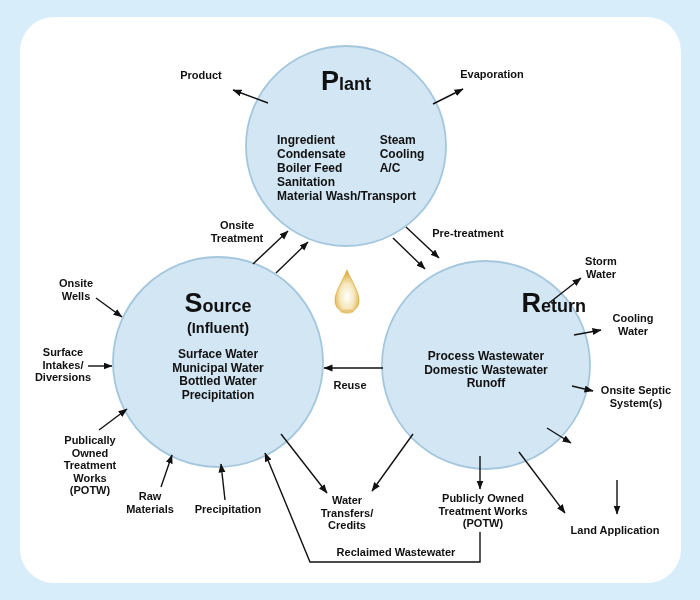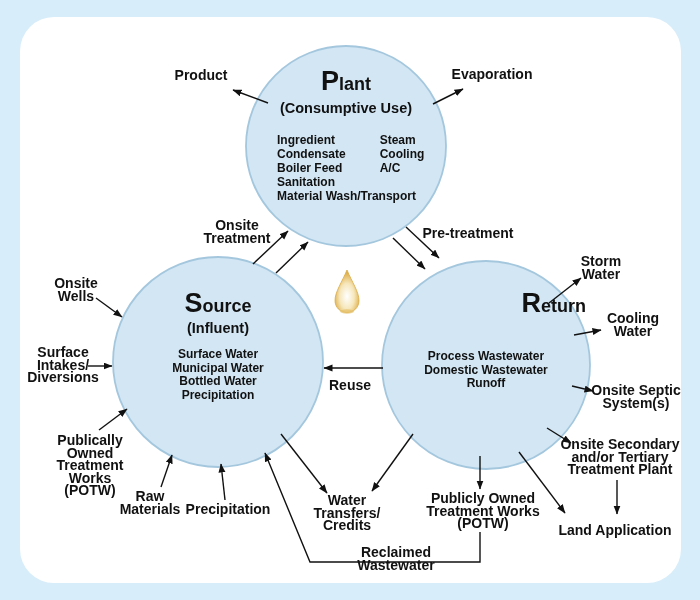--- a/index.html
+++ b/index.html
@@ -8,21 +8,21 @@
     background:var(--page-background,#d7edf9);
     font-family:"Liberation Sans",sans-serif;font-weight:bold;color:var(--text,#111111);
   }
   .panel{
     position:absolute;left:20px;top:17px;width:661px;height:566px;
     background:var(--panel-background,#ffffff);border-radius:34px;
   }
   svg.layer{position:absolute;left:0;top:0;}
   svg.layer .bubble{fill:var(--circle-fill,#d2e6f4);stroke:var(--circle-border,#a4c7de);stroke-width:1.8;}
   svg.layer line,svg.layer polyline{stroke:var(--text,#111111);stroke-width:1.4;fill:none;}
-  .lbl{position:absolute;font-size:14px;line-height:12.5px;text-align:center;white-space:pre-line;}
+  .lbl{position:absolute;font-size:11px;line-height:12.5px;text-align:center;white-space:pre-line;}
   .ctitle{position:absolute;text-align:center;line-height:30px;}
   .cinitial{font-size:27px;}
   .crest{font-size:18px;}
   .csub{position:absolute;text-align:center;font-size:14.5px;line-height:16px;}
   .citems{position:absolute;font-size:12px;line-height:13.5px;text-align:center;}
   .plant-grid{
     position:absolute;display:grid;grid-template-columns:auto auto;column-gap:34px;
     font-size:12px;line-height:14px;text-align:left;
   }
   .plant-grid .span2{grid-column:1 / -1;}
@@ -75,21 +75,20 @@
       <line x1="572" y1="386" x2="593" y2="391" marker-end="url(#ah)"></line>
       <line x1="547" y1="428" x2="571" y2="443" marker-end="url(#ah)"></line>
       <line x1="617" y1="480" x2="617" y2="514" marker-end="url(#ah)"></line>
       <line x1="519" y1="452" x2="565" y2="513" marker-end="url(#ah)"></line>
     </g>
   </svg>
 
   <div class="ctitle" style="left:246px;top:66px;width:200px;">
     <span class="cinitial">P</span><span class="crest">lant</span>
   </div>
-  <div class="csub" style="left:246px;top:100px;width:200px;">(Consumptive Use)</div>
   <div class="plant-grid" style="left:277px;top:133px;">
     <div>Ingredient</div>
     <div>Steam</div>
     <div>Condensate</div>
     <div>Cooling</div>
     <div>Boiler Feed</div>
     <div>A/C</div>
     <div>Sanitation</div>
     <div class="span2">Material Wash/Transport</div>
   </div>
@@ -139,17 +138,14 @@
   <div class="lbl" style="left:423px;top:492px;width:120px;">Publicly Owned
 Treatment Works
 (POTW)</div>
   <div class="lbl" style="left:326px;top:546px;width:140px;">Reclaimed Wastewater</div>
   <div class="lbl" style="left:561px;top:255px;width:80px;">Storm
 Water</div>
   <div class="lbl" style="left:593px;top:312px;width:80px;">Cooling
 Water</div>
   <div class="lbl" style="left:581px;top:384px;width:110px;">Onsite Septic
 System(s)</div>
-  <div class="lbl" style="left:555px;top:438px;width:130px;">Onsite Secondary
-and/or Tertiary
-Treatment Plant</div>
   <div class="lbl" style="left:551px;top:524px;width:128px;">Land Application</div>
 </div>
 
 </body></html>

